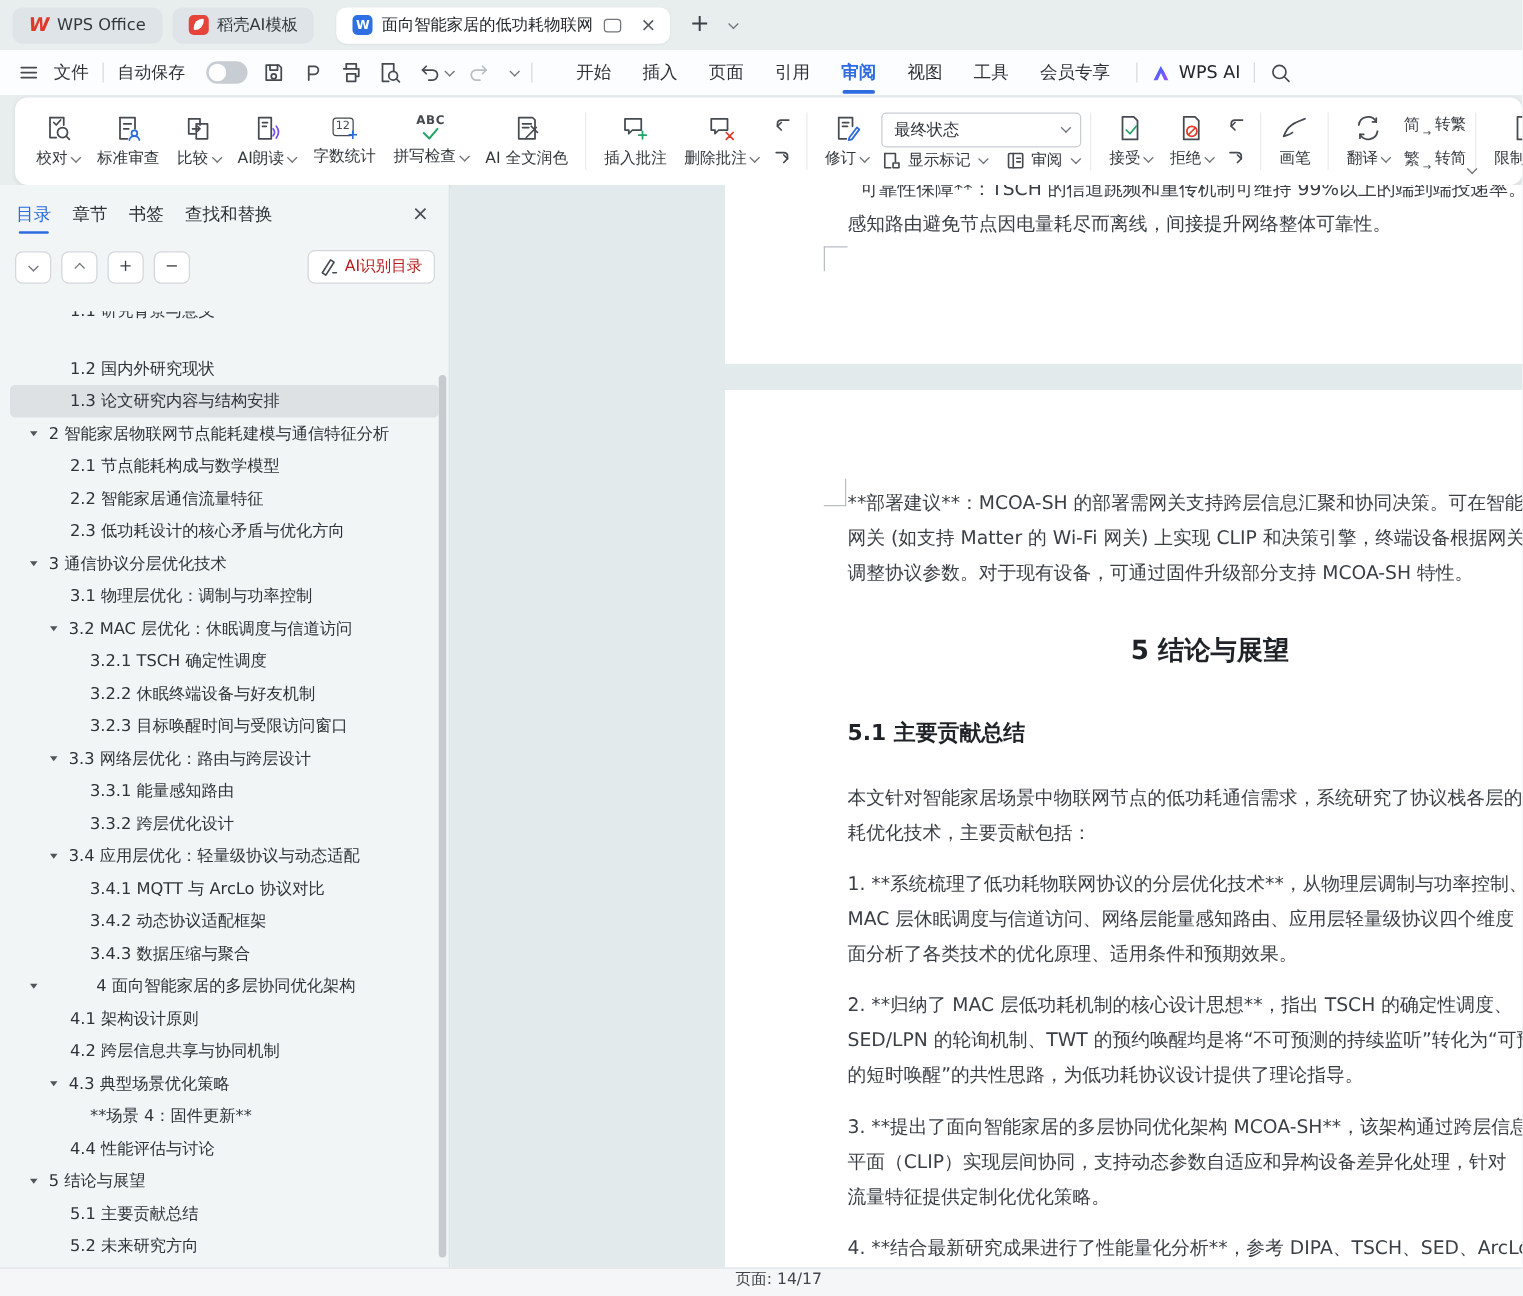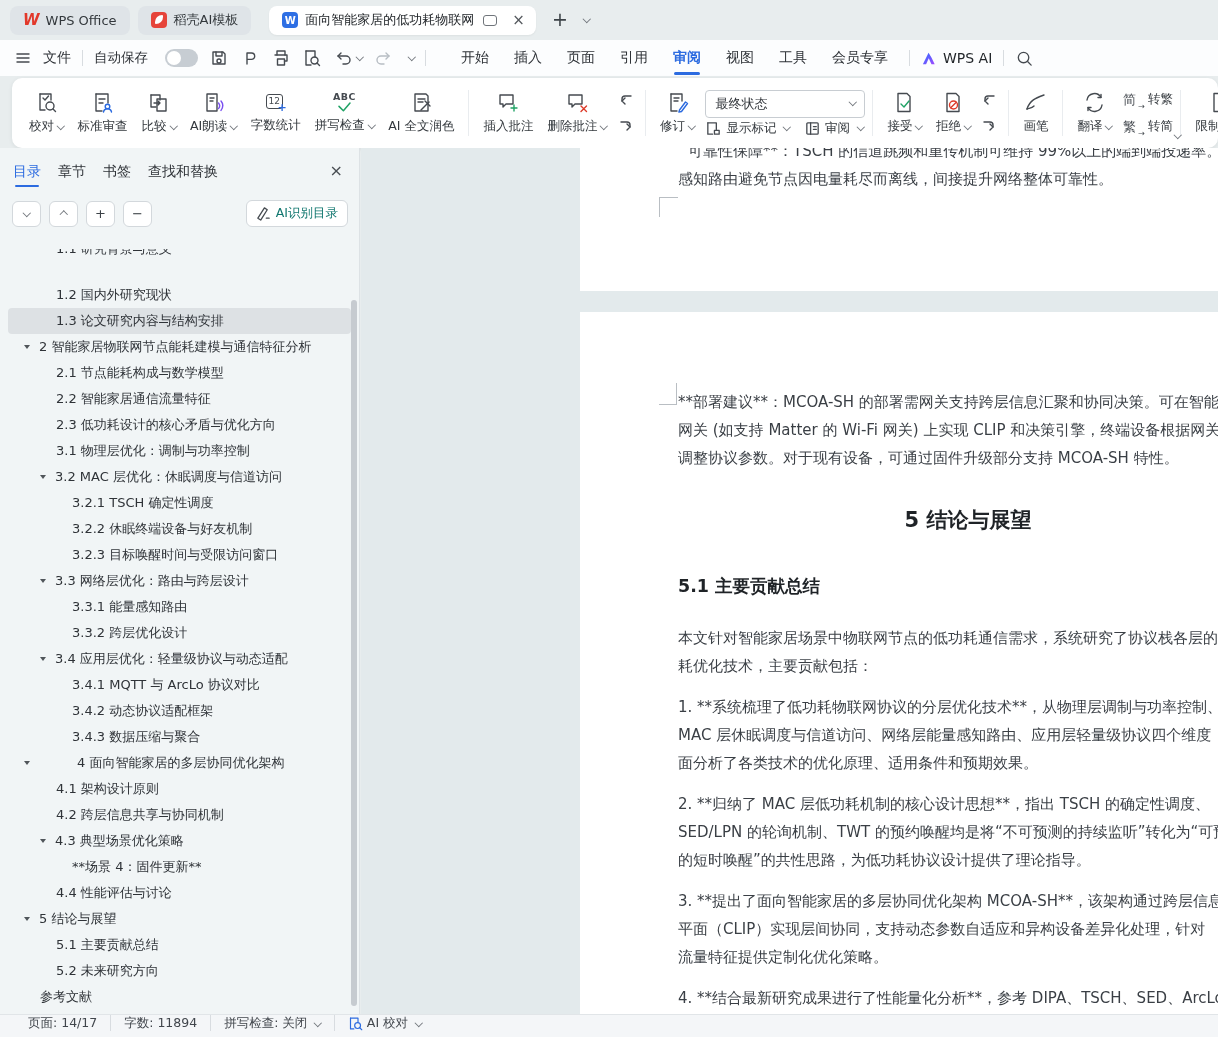--- a/index.html
+++ b/index.html
@@ -59,21 +59,21 @@
   .sidebar{position:absolute;left:0;top:0;bottom:0;width:360px;background:#f1f5f6;border-right:1px solid #dde2e5;}
   .sb-tabs{display:flex;align-items:center;gap:17px;padding-left:13px;height:38px;margin-top:5px;position:relative;font-size:14px;}
   .sbtab{position:relative;height:38px;display:flex;align-items:center;color:#2e3237;}
   .sbtab.on{color:#2c6be0;}
   .sbtab.on::after{content:"";position:absolute;left:2px;right:2px;bottom:4px;height:2.5px;border-radius:2px;background:#2c6be0;}
   .sb-close{position:absolute;right:16px;top:8px;font-size:16px;color:#4a4f54;}
   .sb-tools{display:flex;align-items:center;gap:8px;padding-left:12px;margin-top:9px;position:relative;height:27px;}
   .sq{width:29px;height:26px;border:1px solid #d3d8dc;border-radius:6px;background:#fff;display:flex;align-items:center;justify-content:center;color:#3c4247;font-size:13px;}
   .sq .chev{margin:0 0 1px 0;}
   .sq .chevup{transform:rotate(-135deg);margin:2px 0 0 0;}
-  .ai-btn{position:absolute;right:11px;top:0;height:27px;border:1px solid #d3d8dc;border-radius:6px;background:#fff;display:flex;align-items:center;gap:5px;padding:0 9px;font-size:12.5px;color:#0f766e;}
+  .ai-btn{position:absolute;right:11px;top:0;height:27px;border:1px solid #d3d8dc;border-radius:6px;background:#fff;display:flex;align-items:center;gap:5px;padding:0 9px;font-size:12.5px;color:#b91c1c;}
   .toc-wrap{position:absolute;left:0;right:8px;top:101px;bottom:2px;overflow:hidden;}
   .toc-inner{margin-top:-13px;}
   .toc-row{height:26px;display:flex;align-items:center;margin-left:8px;font-size:13px;color:#2f3338;border-radius:4px;white-space:nowrap;overflow:hidden;}
   .toc-row.sel{background:#dde1e4;}
   .tri{width:0;height:0;border-left:3.5px solid transparent;border-right:3.5px solid transparent;border-top:4.5px solid #50555a;margin-right:9px;flex:none;}
   .sb-scroll{position:absolute;right:2px;top:152px;width:6px;height:706px;border-radius:3px;background:#c6cbd0;}
   
   .docarea{position:absolute;left:361px;right:0;top:0;bottom:0;background:#e3eaec;overflow:hidden;}
   .page{position:absolute;background:#fff;}
   .page1{left:219px;top:0;width:920px;height:143px;overflow:hidden;}
@@ -82,21 +82,21 @@
   .p1-text .doc-line:first-child{padding-left:10px;}
   .p2-text{padding:76px 0 0 98px;}
   .doc-line{white-space:nowrap;}
   .doc-p{margin-bottom:13px;font-size:15px;line-height:28px;color:#3a3f45;}
   .doc-h1{font-size:21px;font-weight:bold;color:#1f2327;width:580px;text-align:center;margin:34px 0 40px;white-space:nowrap;}
   .doc-h2{font-size:17.5px;font-weight:bold;color:#1f2327;margin:0 0 26px;white-space:nowrap;}
   .mark{position:absolute;}
   .mark1{left:298px;top:49px;width:19px;height:20px;border-left:1px solid #b9bec3;border-top:1px solid #b9bec3;}
   .mark2{left:298px;top:235px;width:18px;height:22px;border-right:1px solid #b9bec3;border-bottom:1px solid #b9bec3;}
   
-  .statusbar{position:absolute;left:0;right:0;bottom:0;height:23px;background:#f4f6f8;border-top:1px solid #e1e5e8;display:flex;align-items:flex-start;padding-left:28px;gap:13px;font-size:12.5px;color:#41464c;}
+  .statusbar{position:absolute;left:0;right:0;bottom:0;height:23px;background:#f4f6f8;border-top:1px solid #e1e5e8;display:flex;align-items:center;padding-left:28px;gap:13px;font-size:12.5px;color:#41464c;flex-direction:column;}
   .sitem{display:flex;align-items:center;gap:4px;}
 </style>
 </head>
 <body>
 
 <div class="titlebar">
   <div class="tab">
     <span class="wps-logo">W</span>
     <span>WPS Office</span>
   </div>
@@ -472,20 +472,24 @@
             <span>2 智能家居物联网节点能耗建模与通信特征分析</span>
           </div>
           <div class="toc-row" style="padding-left: 48px;">
             <span>2.1 节点能耗构成与数学模型</span>
           </div>
           <div class="toc-row" style="padding-left: 48px;">
             <span>2.2 智能家居通信流量特征</span>
           </div>
           <div class="toc-row" style="padding-left: 48px;">
             <span>2.3 低功耗设计的核心矛盾与优化方向</span>
+          </div>
+          <div class="toc-row" style="padding-left: 16px;">
+            <span class="tri"></span>
+            <span>3 通信协议分层优化技术</span>
           </div>
           <div class="toc-row" style="padding-left: 48px;">
             <span>3.1 物理层优化：调制与功率控制</span>
           </div>
           <div class="toc-row" style="padding-left: 32px;">
             <span class="tri"></span>
             <span>3.2 MAC 层优化：休眠调度与信道访问</span>
           </div>
           <div class="toc-row" style="padding-left: 64px;">
             <span>3.2.1 TSCH 确定性调度</span>

